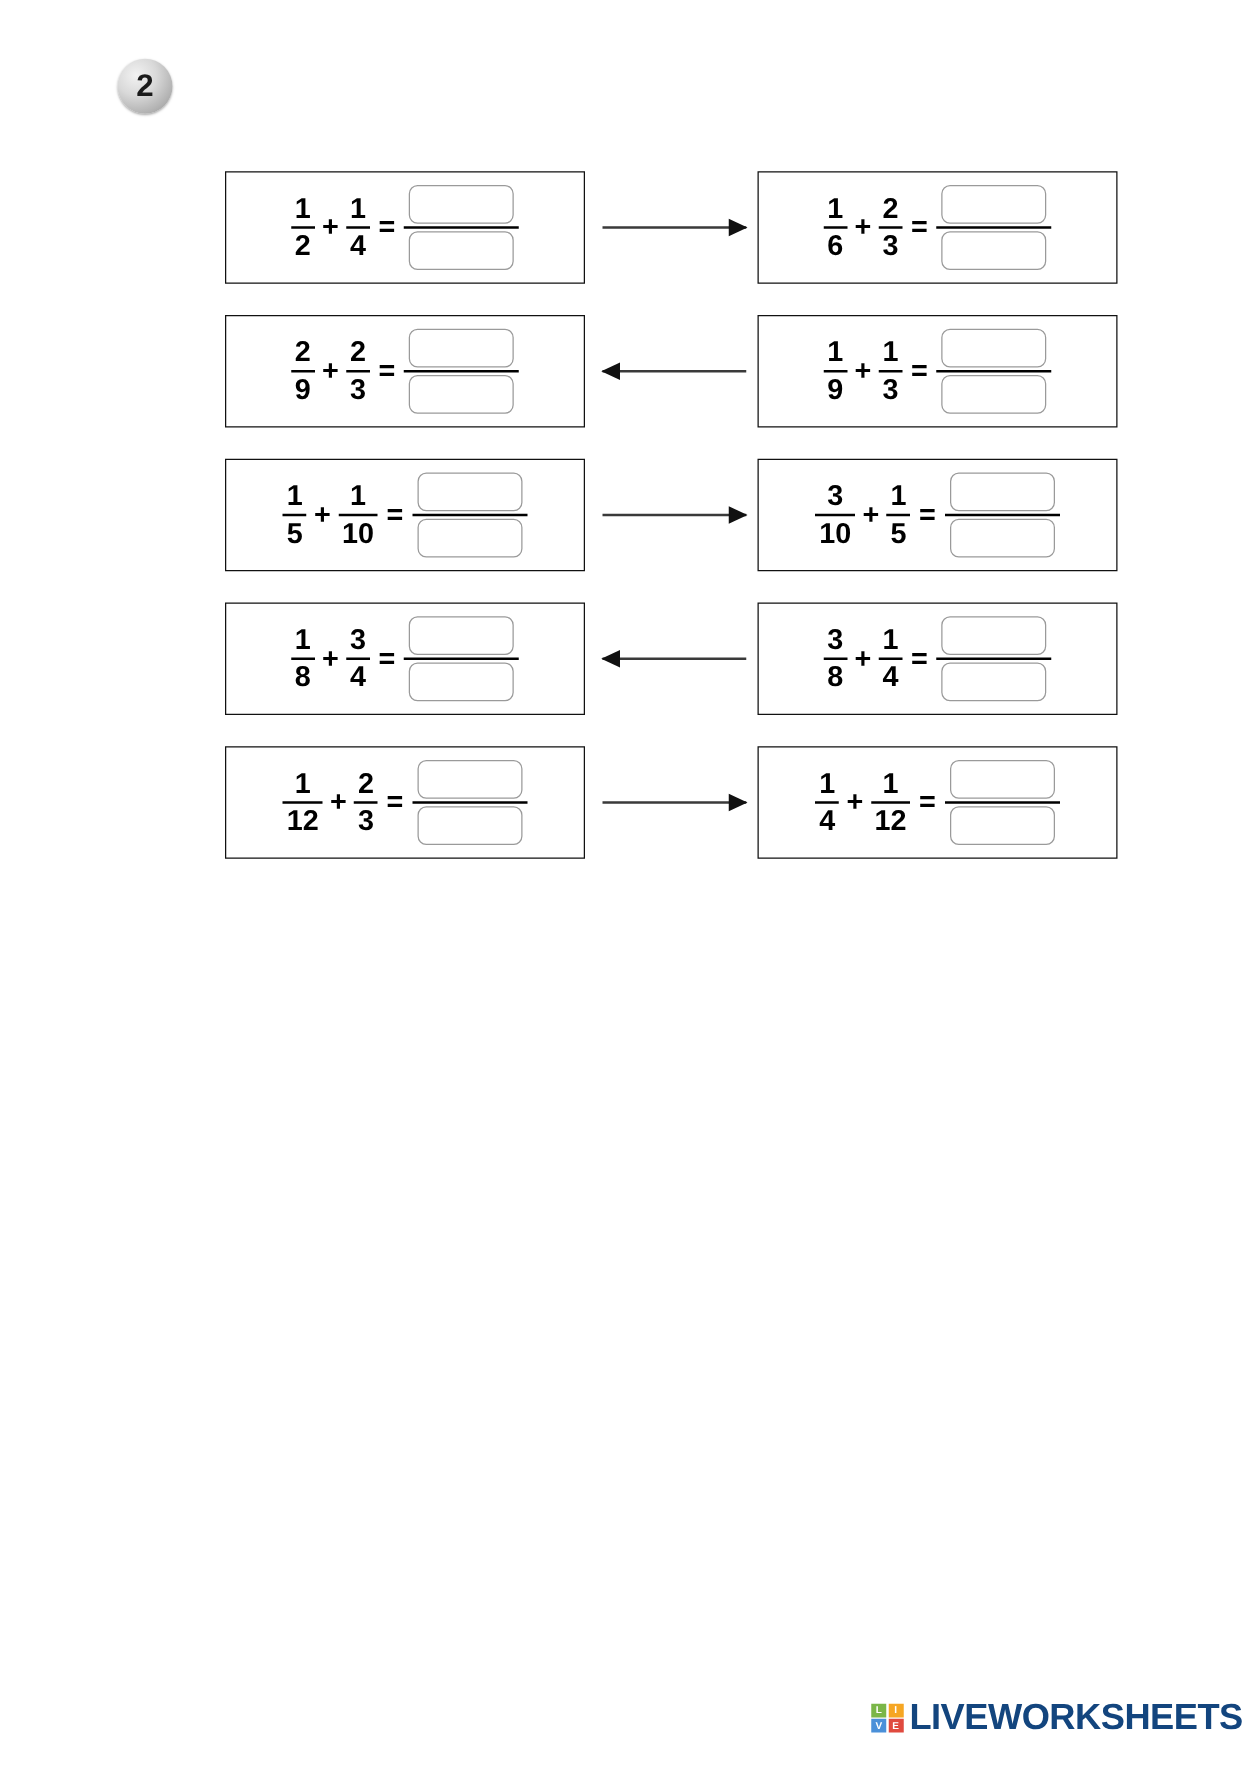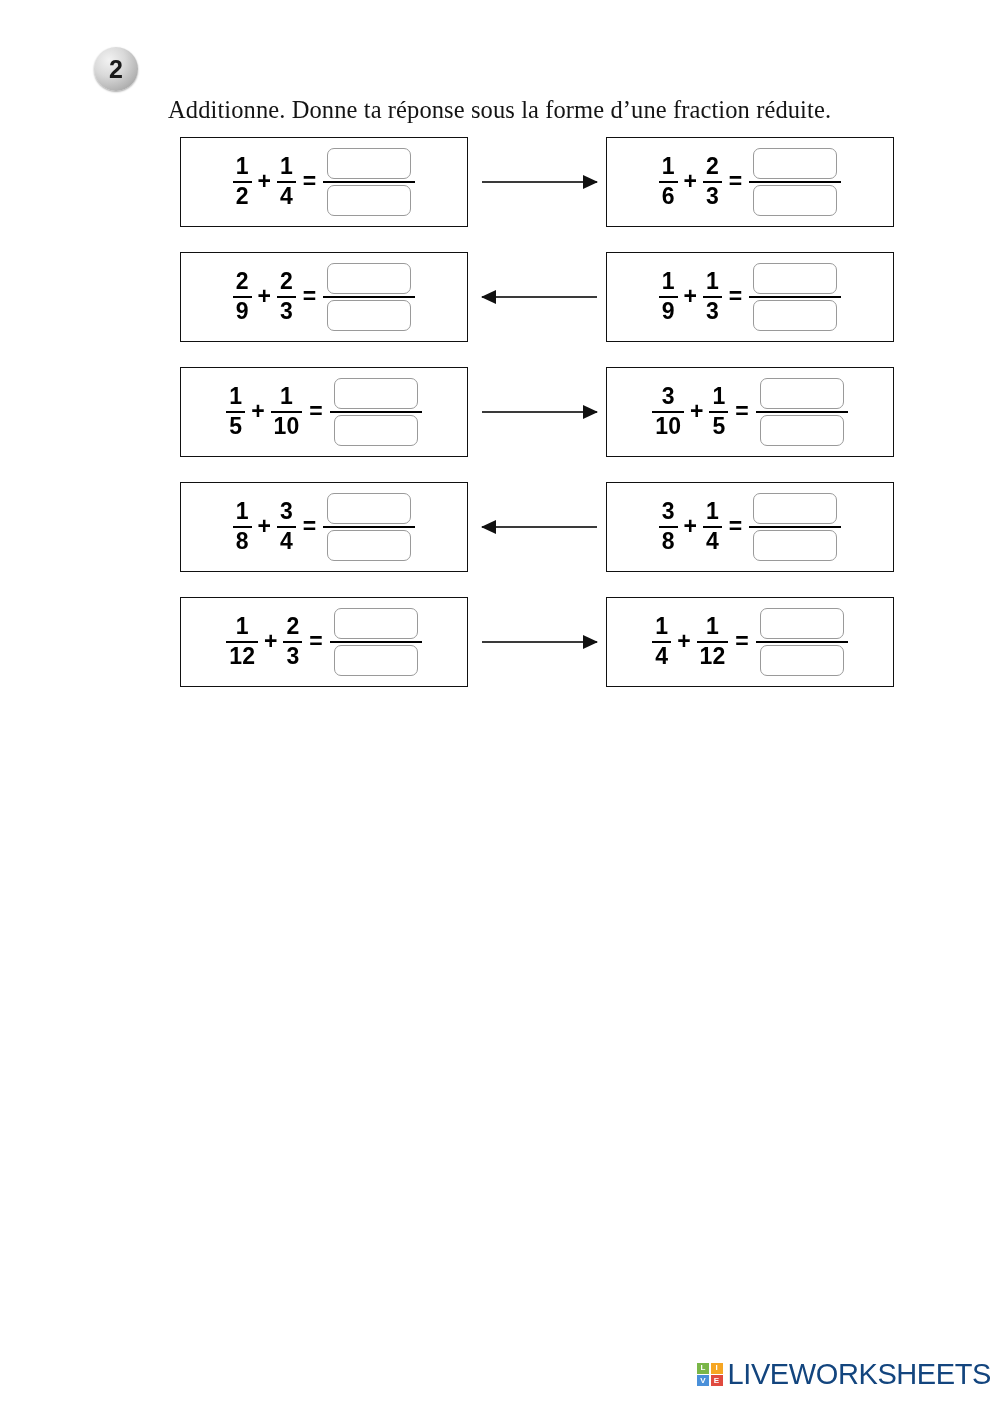--- a/index.html
+++ b/index.html
@@ -106,34 +106,33 @@
     display:flex; align-items:center; justify-content:center;
     font-family:"Liberation Sans", sans-serif;
     font-size:8px; font-weight:bold; color:#fff; line-height:1;
   }
   .tile.t-l { background:#7ab648; }
   .tile.t-i { background:#f6a623; }
   .tile.t-v { background:#4a90d9; }
   .tile.t-e { background:#e04a3f; }
   .logo-word {
     font-family:"Liberation Sans", sans-serif;
-    font-size:29px; font-weight:normal; color:#13457e;
+    font-size:29px; font-weight:bold; color:#13457e;
     letter-spacing:-0.4px; line-height:1;
   }
 </style>
 </head>
 <body>
 
 <div class="page">
 
   <div class="badge">
     <span>2</span>
   </div>
 
-  <div class="instruction">Additionne. Donne ta réponse sous la forme d’une fraction réduite.</div>
 
   <div class="grid">
 
     <div class="row">
       <div class="exbox left">
         <div class="expr">
           <span class="frac">
             <span class="num">1</span>
             <span class="bar"></span>
             <span class="den">2</span>

